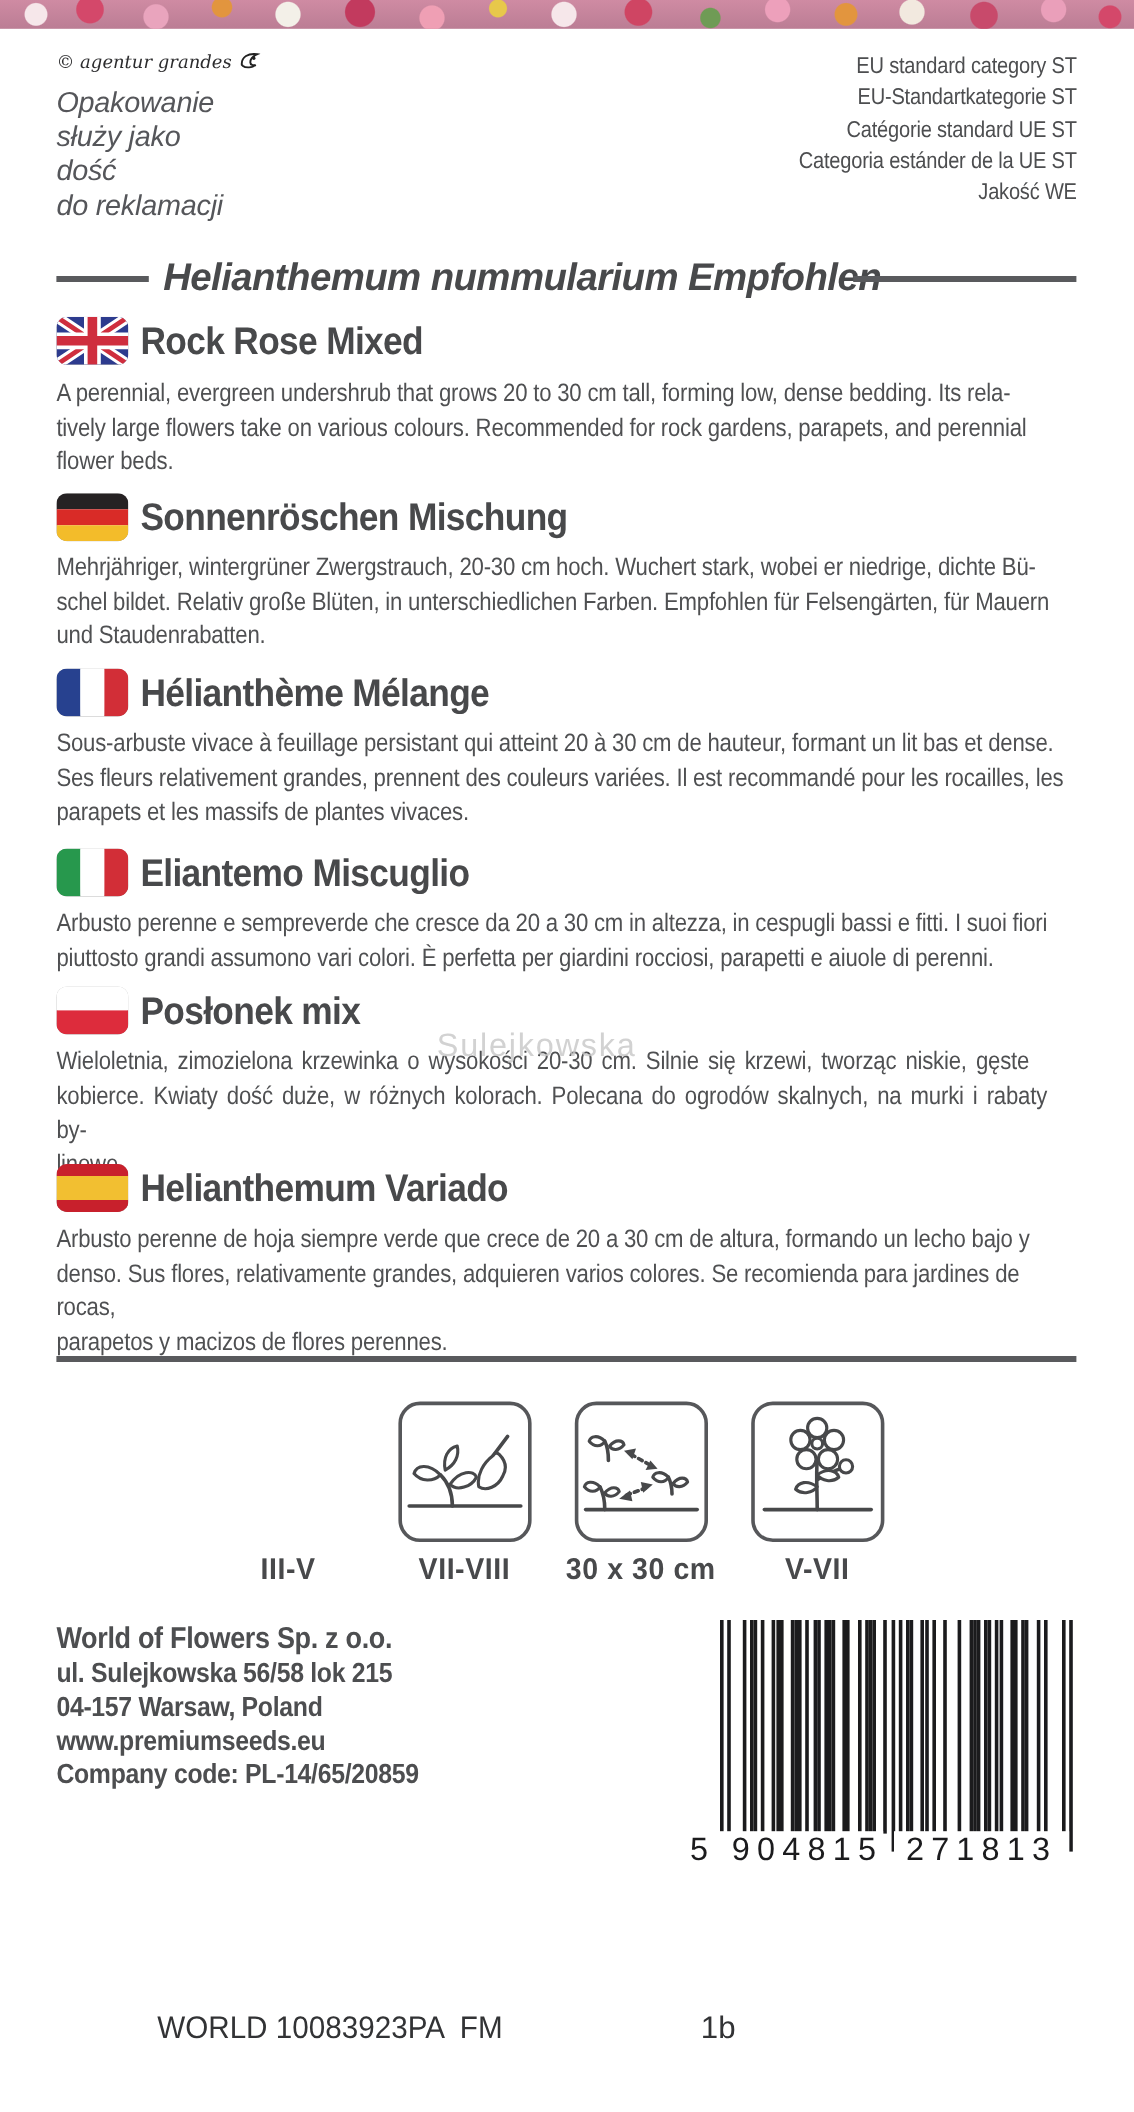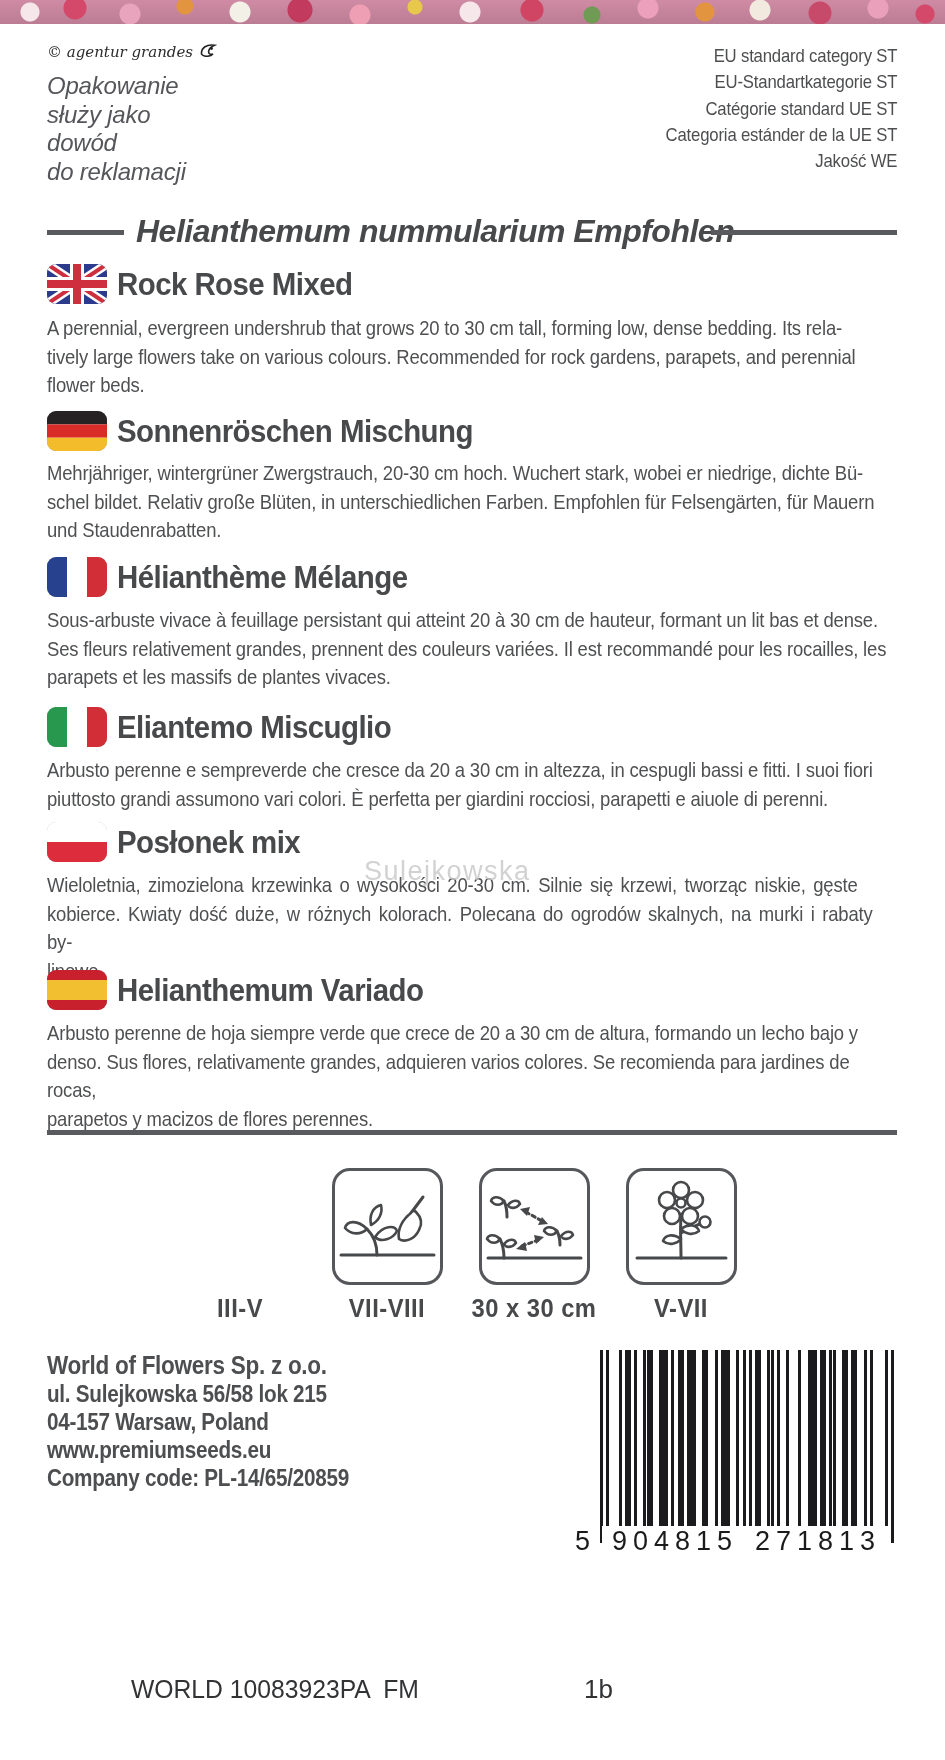--- a/index.html
+++ b/index.html
@@ -90,21 +90,21 @@
 
   .company { position:absolute; left:47px; top:1350px; color:#4d4e50; transform:scaleX(.9); transform-origin:0 0; white-space:nowrap; }
   .company-name { font-size:25px; font-weight:700; line-height:30px; letter-spacing:-0.3px; }
   .company-line { font-size:23px; font-weight:700; line-height:28px; letter-spacing:-0.3px; }
 
   .barcode { position:absolute; left:575px; top:1350px; width:330px; height:212px; }
   .bars { position:absolute; left:25px; top:0; width:296px; height:193px; }
   .bars span { position:absolute; top:0; background:#1b1b1d; }
   .bc-digit-first { position:absolute; left:0; top:176px; font-size:27px; color:#1b1b1d; }
   .bc-group { position:absolute; top:176px; width:146px; text-align:center; font-size:27px; color:#1b1b1d; letter-spacing:6px; background:#fff; }
-  .bc-left  { left:27px; }
+  .bc-left  { left:15px;text-align:right; }
   .bc-right { left:170px; }
 
   .footer-left  { position:absolute; left:131px; top:1674px; font-size:26px; color:#323335; white-space:pre; transform:scaleX(.95); transform-origin:0 0; }
   .footer-right { position:absolute; left:584px; top:1674px; font-size:26px; color:#323335; }
 
   .lineart { fill:none; stroke:#47484a; stroke-width:3; stroke-linecap:round; stroke-linejoin:round; }
   .lineart-fill { fill:#47484a; stroke:none; }
   .leaf { fill:#ffffff; stroke:#47484a; stroke-width:2.6; stroke-linejoin:round; }
   .depth-text { font-family:"Liberation Sans",sans-serif; font-size:17px; font-weight:700; fill:#47484a; }
 </style>
@@ -120,21 +120,21 @@
     <span>
       <svg width="17" height="14" viewBox="0 0 17 14">
           <path d="M1.5 11 C1 4.5 7 1 14.5 2.2 C10.5 4 8.5 6 8.6 9 C8.7 11 10.8 12 13 11 C10.5 13.8 4.5 13.8 2.5 12 Z" fill="none" stroke="#222" stroke-width="1.6"></path>
           <circle cx="11.5" cy="5.5" r="1.4" fill="#222"></circle>
         </svg>
     </span>
   </div>
 
   <div class="note">Opakowanie
 służy jako
-dowód
+dość
 do reklamacji</div>
 
   <div class="eu">EU standard category ST
 EU-Standartkategorie ST
 Catégorie standard UE ST
 Categoria estánder de la UE ST
 Jakość WE</div>
 
   <div class="title-dash dash-left"></div>
   <div class="title">Helianthemum nummularium Empfohlen</div>

